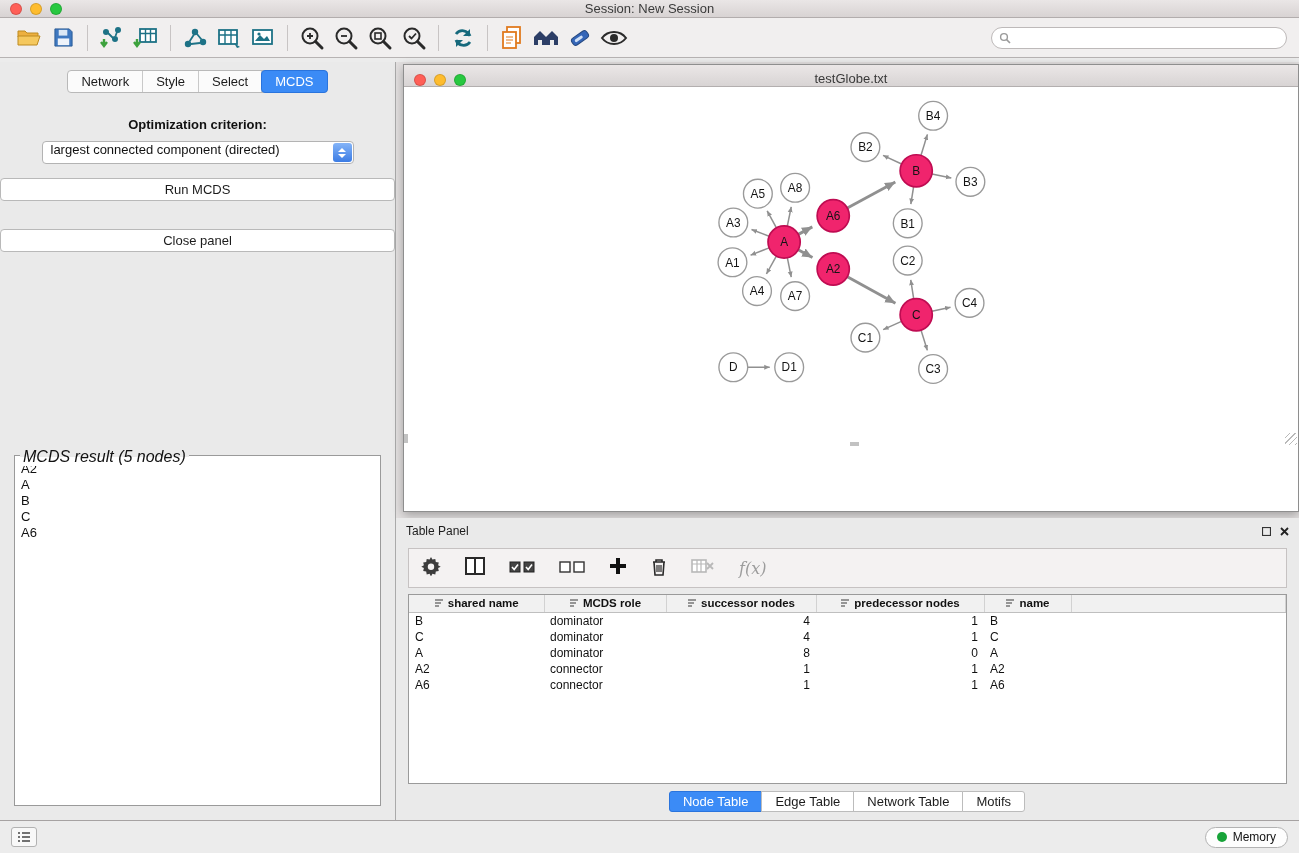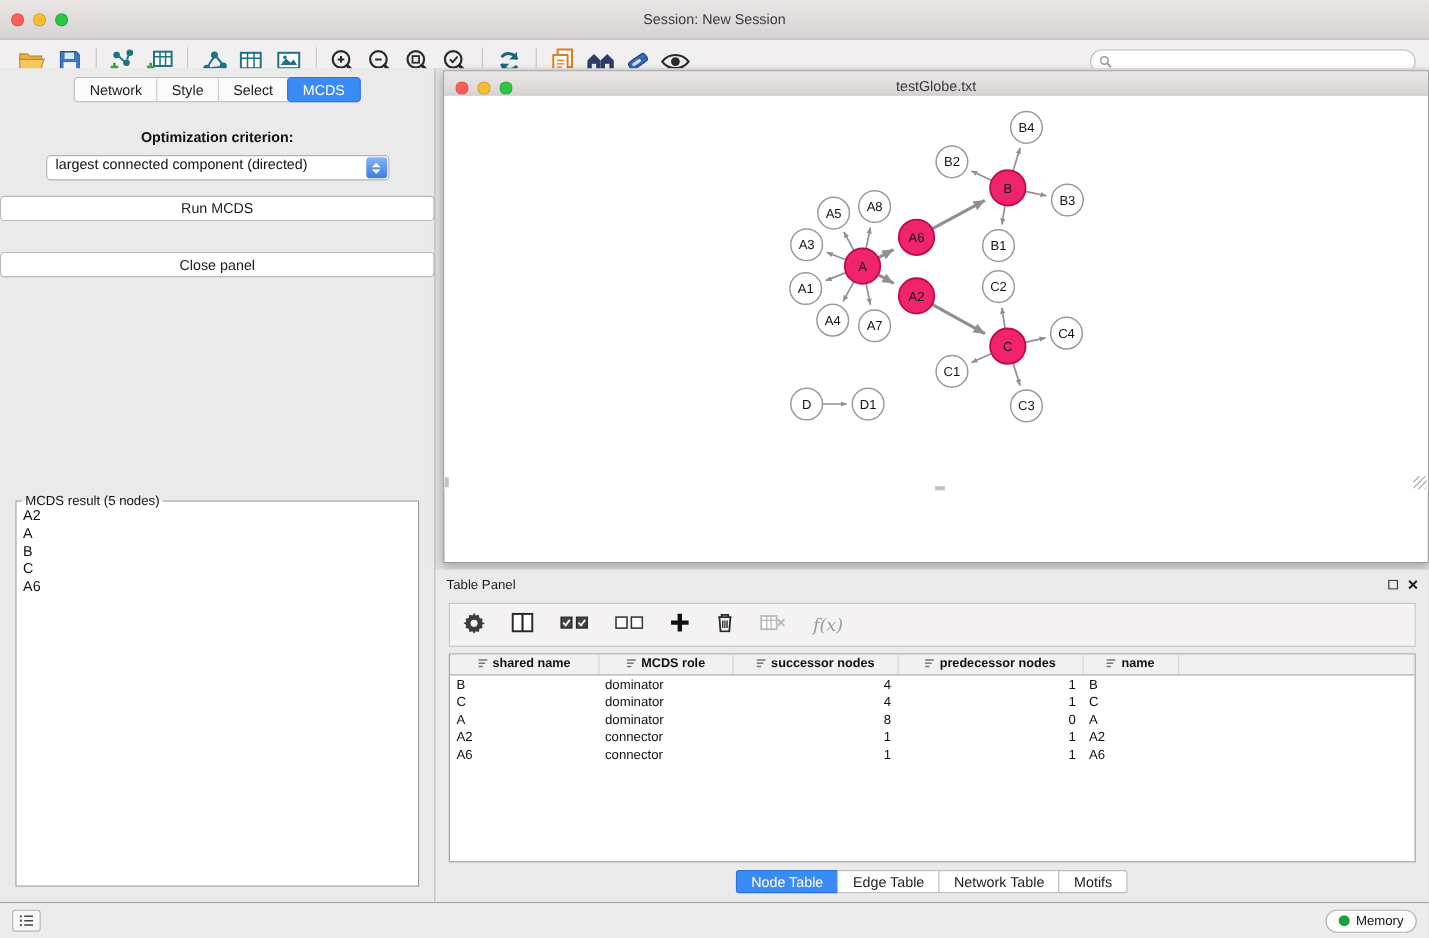--- a/index.html
+++ b/index.html
@@ -1,20 +1,20 @@
 <!DOCTYPE html>
 <html><head>
 <meta charset="utf-8">
 <style>
   * { box-sizing: border-box; margin:0; padding:0; }
   body { font-family: "Liberation Sans", sans-serif; background:#444; }
   .app { width:1299px; height:853px; position:relative; background:#ececec; overflow:hidden; }
 
   
-  .titlebar { height:36px; background:linear-gradient(#eae6e6,#d8d3d3); border-bottom:1px solid #b2adad; display:flex; align-items:center; position:relative; }
+  .titlebar { height:18px; background:linear-gradient(#eae6e6,#d8d3d3); border-bottom:1px solid #b2adad; display:flex; align-items:center; position:relative; }
   .traffic { display:flex; gap:8px; margin-left:10px; z-index:2; }
   .light { width:12px; height:12px; border-radius:50%; border:1px solid rgba(0,0,0,.15); }
   .light.red{background:#ff5f57}.light.yellow{background:#febc2e}.light.green{background:#28c840}
   .title-text { position:absolute; left:0; right:0; text-align:center; font-size:13px; color:#3a3a3a; }
 
   
   .toolbar { height:40px; background:#f1efef; border-bottom:1px solid #b7b3b3; display:flex; align-items:center; padding:0 12px; }
   .tb-icon { width:34px; height:32px; display:flex; align-items:center; justify-content:center; cursor:default; }
   .tb-sep { width:1px; height:26px; background:#c8c4c4; margin:0 7px; }
   .search-field { margin-left:auto; width:296px; height:22px; border:1px solid #bdb9b9; border-radius:12px; background:#fff; display:flex; align-items:center; padding:0 7px; gap:5px; }
@@ -33,21 +33,21 @@
   .seg-btn:last-child { border-right:none; }
   .seg-btn.active { background:#3b8bf6; color:#fff; border-radius:4px; margin:-1px; border:1px solid #2a74dd; }
   .opt-label { text-align:center; margin-top:24px; font-size:13px; font-weight:bold; color:#111; }
   .dropdown { margin:9px auto 0; width:312px; height:23px; background:#fff; border:1px solid #b3b3b3; border-radius:4px; display:flex; font-size:13px; color:#111; padding:0 24px 0 8px; position:relative; }
   .dd-stepper { position:absolute; right:1px; top:1px; bottom:1px; width:19px; border-radius:3px; background:linear-gradient(#84b4f8,#3c7ce4); display:flex; flex-direction:column; align-items:center; justify-content:center; gap:2px; }
   .tri-up { width:0;height:0;border-left:4px solid transparent;border-right:4px solid transparent;border-bottom:4px solid #fff; }
   .tri-dn { width:0;height:0;border-left:4px solid transparent;border-right:4px solid transparent;border-top:4px solid #fff; }
   .cp-buttons { display:flex; justify-content:center; gap:28px; margin-top:14px;flex-direction:column; }
   .btn { background:#fff; border:1px solid #b9b9b9; border-radius:4px; padding:3px 15px; font-size:13px; color:#1c1c1c; }
   .result-box { position:absolute; left:14px; right:14px; top:393px; bottom:14px; border:1px solid #9a9a9a; background:#fff; }
-  .result-title { position:absolute; top:-8px; left:5px; background:linear-gradient(#eaeaea 50%, #ffffff 50%); padding:0 3px; font-size:12px; color:#111; }
+  .result-title { position:absolute; top:-8px; left:5px; background:linear-gradient(#eaeaea 50%, #ffffff 50%); padding:0 3px; font-size:16px; color:#111;font-style:italic; }
   .result-list { padding:5px 6px; font-size:13px; color:#111; line-height:16px; }
 
   
   .right-area { flex:1; position:relative; background:#e3e0e0; }
   .network-window { position:absolute; left:7px; top:2px; right:0; height:448px; background:#fff; border:1px solid #8e8e8e; box-shadow:0 3px 10px rgba(0,0,0,.3); }
   .nw-titlebar { height:22px; background:linear-gradient(#ebe7e7,#d8d4d4); border-bottom:1px solid #b3afaf; display:flex; align-items:flex-end; position:relative; }
   .nw-canvas { position:relative; height:359px; background:#fff; overflow:hidden; }
   .nw-canvas svg { width:100%; height:100%; display:block; }
   svg text { font-family:"Liberation Sans", sans-serif; }
   .resize-corner { position:absolute; right:1px; bottom:1px; width:12px; height:12px;

